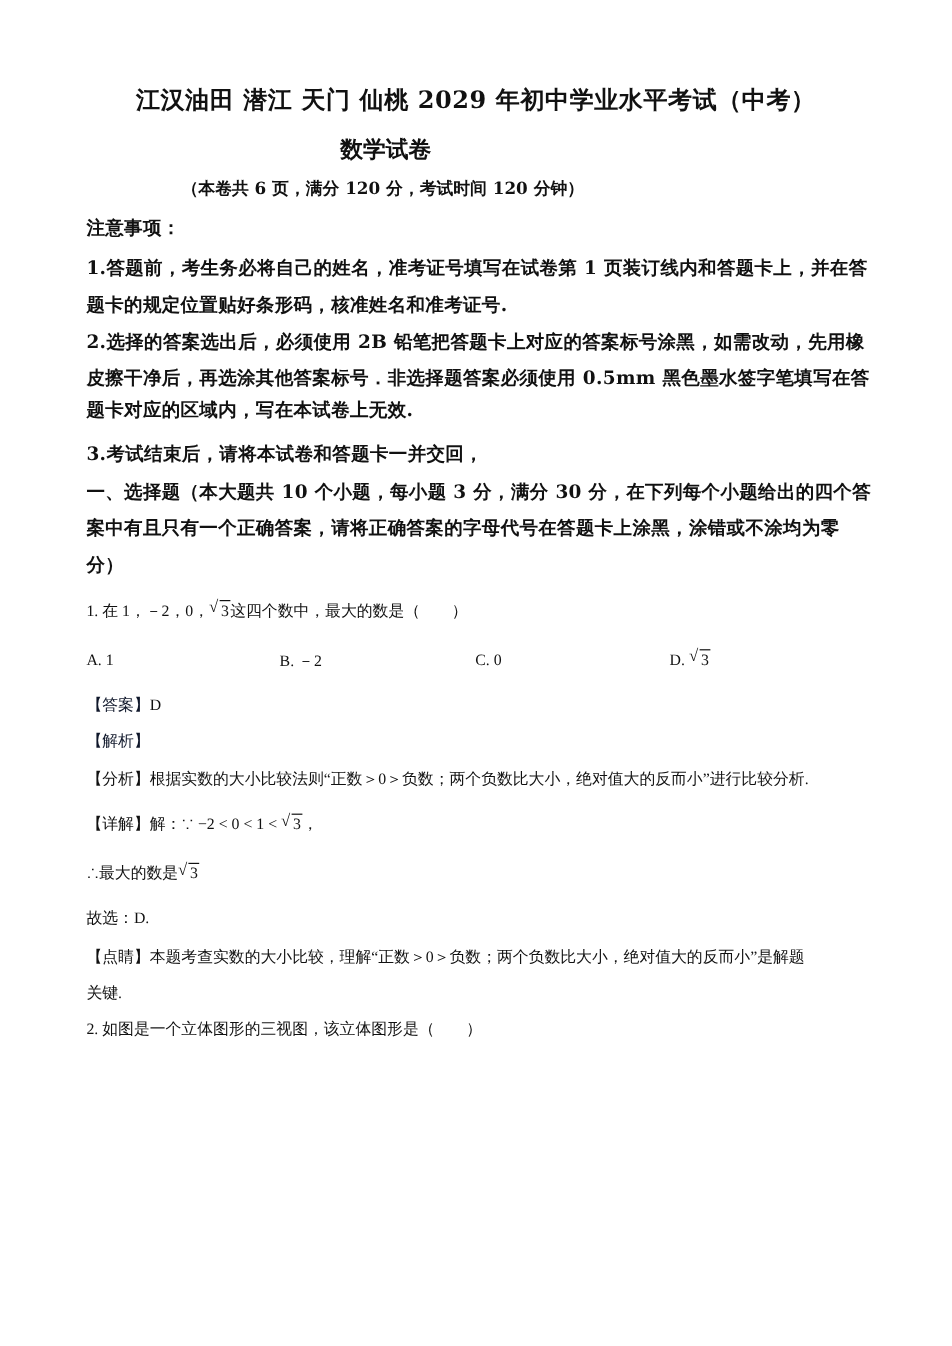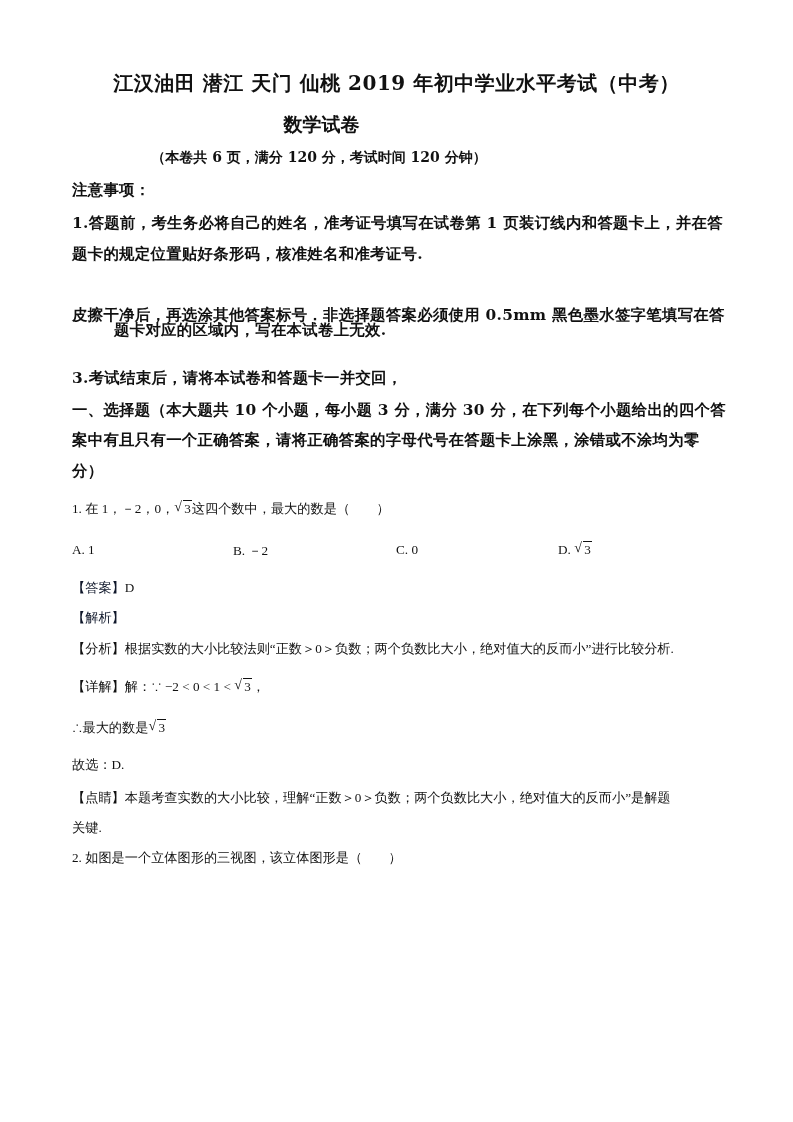--- a/index.html
+++ b/index.html
@@ -16,29 +16,30 @@
   .sqrt { display: inline-block; position: relative; padding-left: 9px; }
   .sqrt::before { content: "√"; position: absolute; left: 0; top: -2px; font-size: 14px; }
   .sqrt span { border-top: 1px solid #111; padding: 0 1px; }
   .opt { position: absolute; white-space: nowrap; }
 </style>
 </head>
 <body>
 
 <div class="page">
 
-  <div class="line title" style="top:70px;">江汉油田  潜江  天门  仙桃 2019 年初中学业水平考试（中考）</div>
+  <div class="line title" style="top:70px;">江汉油田  潜江  天门  仙桃 2029 年初中学业水平考试（中考）</div>
   <div class="line subtitle" style="top:112px;">数学试卷</div>
   <div class="line note" style="top:149px;">（本卷共 6 页，满分 120 分，考试时间 120 分钟）</div>
 
   <div class="line b15" style="top:180px;">注意事项：</div>
   <div class="line b15" style="top:213px;">1.答题前，考生务必将自己的姓名，准考证号填写在试卷第 1 页装订线内和答题卡上，并在答</div>
   <div class="line b15" style="top:244px;">题卡的规定位置贴好条形码，核准姓名和准考证号.</div>
+  <div class="line b15" style="top:275px;">2.选择的答案选出后，必须使用 2B 铅笔把答题卡上对应的答案标号涂黑，如需改动，先用橡</div>
   <div class="line b15" style="top:305px;">皮擦干净后，再选涂其他答案标号．非选择题答案必须使用 0.5mm 黑色墨水签字笔填写在答</div>
-  <div class="line b15" style="top:320px;margin-left:42px;">题卡对应的区域内，写在本试卷上无效.</div>
+  <div class="line b15" style="top:332px;">题卡对应的区域内，写在本试卷上无效.</div>
   <div class="line b15" style="top:368px;">3.考试结束后，请将本试卷和答题卡一并交回，</div>
 
   <div class="line b15" style="top:400px;">一、选择题（本大题共 10 个小题，每小题 3 分，满分 30 分，在下列每个小题给出的四个答</div>
   <div class="line b15" style="top:430px;">案中有且只有一个正确答案，请将正确答案的字母代号在答题卡上涂黑，涂错或不涂均为零</div>
   <div class="line b15" style="top:461px;">分）</div>
 
   <div class="line r14" style="top:500px;text-align:center;">
     <span>1. 在 1，－2，0，</span><span class="sqrt"><span>3</span></span><span>这四个数中，最大的数是（　　）</span>
   </div>
 

